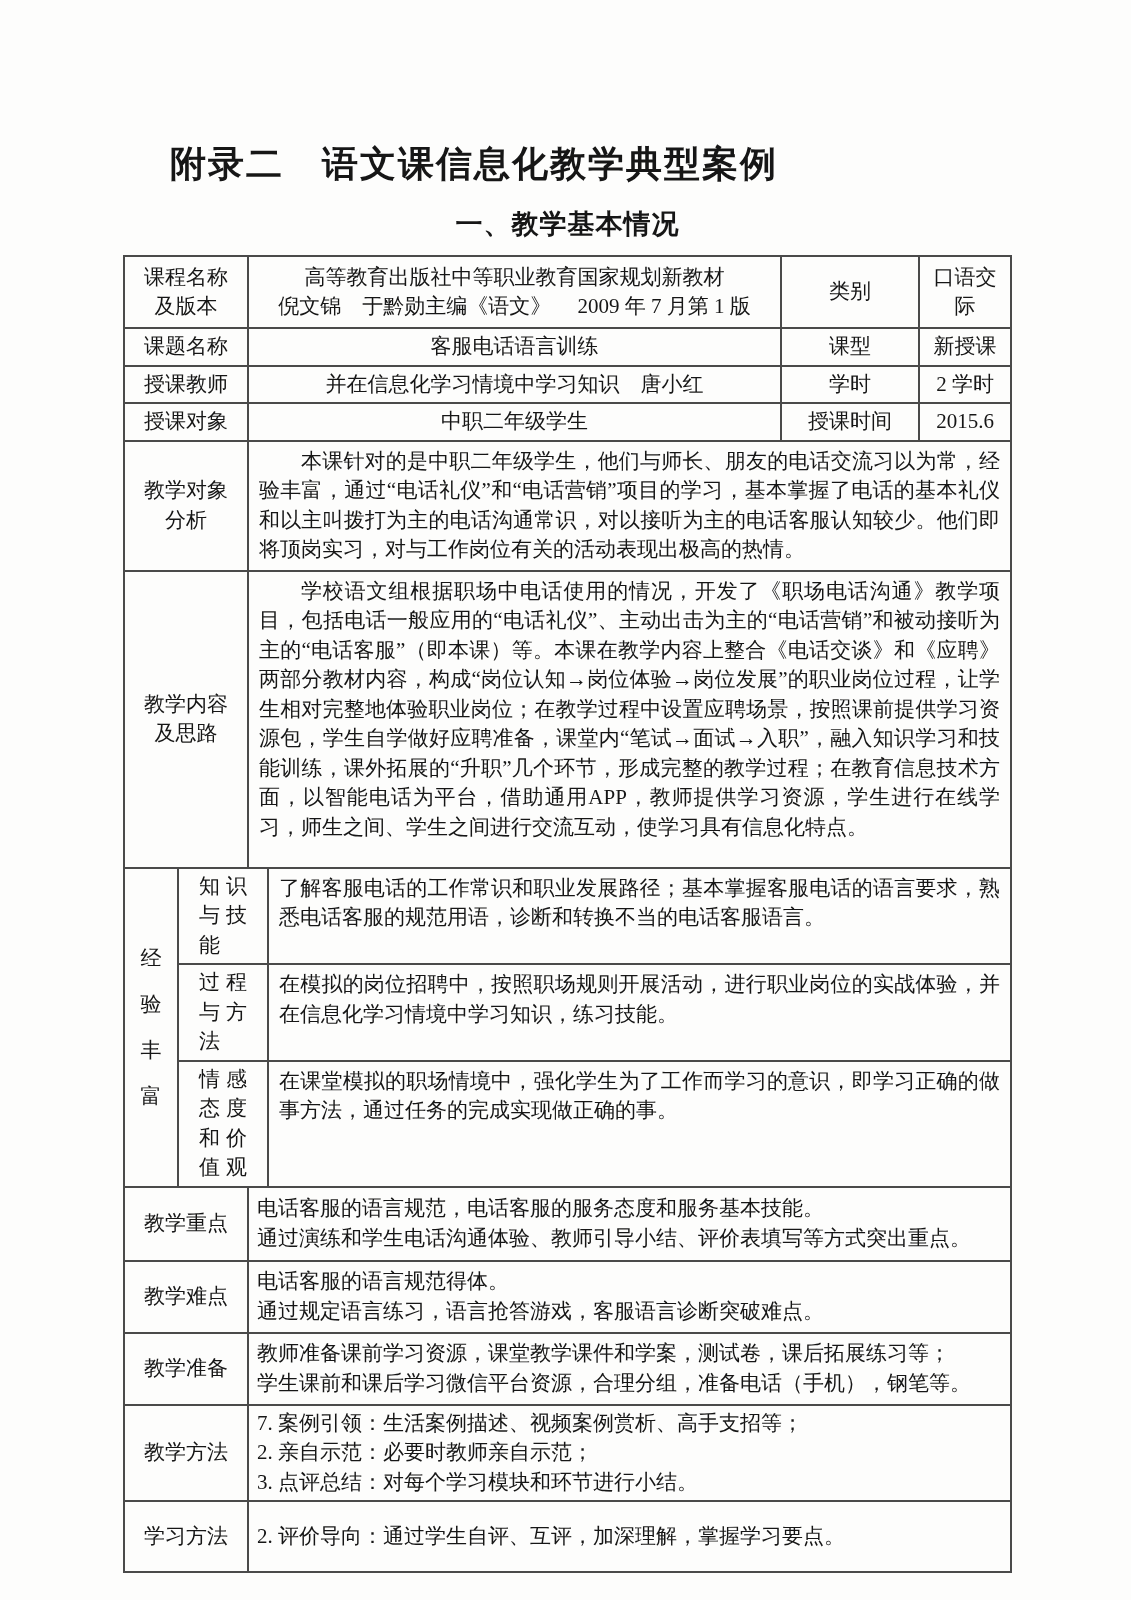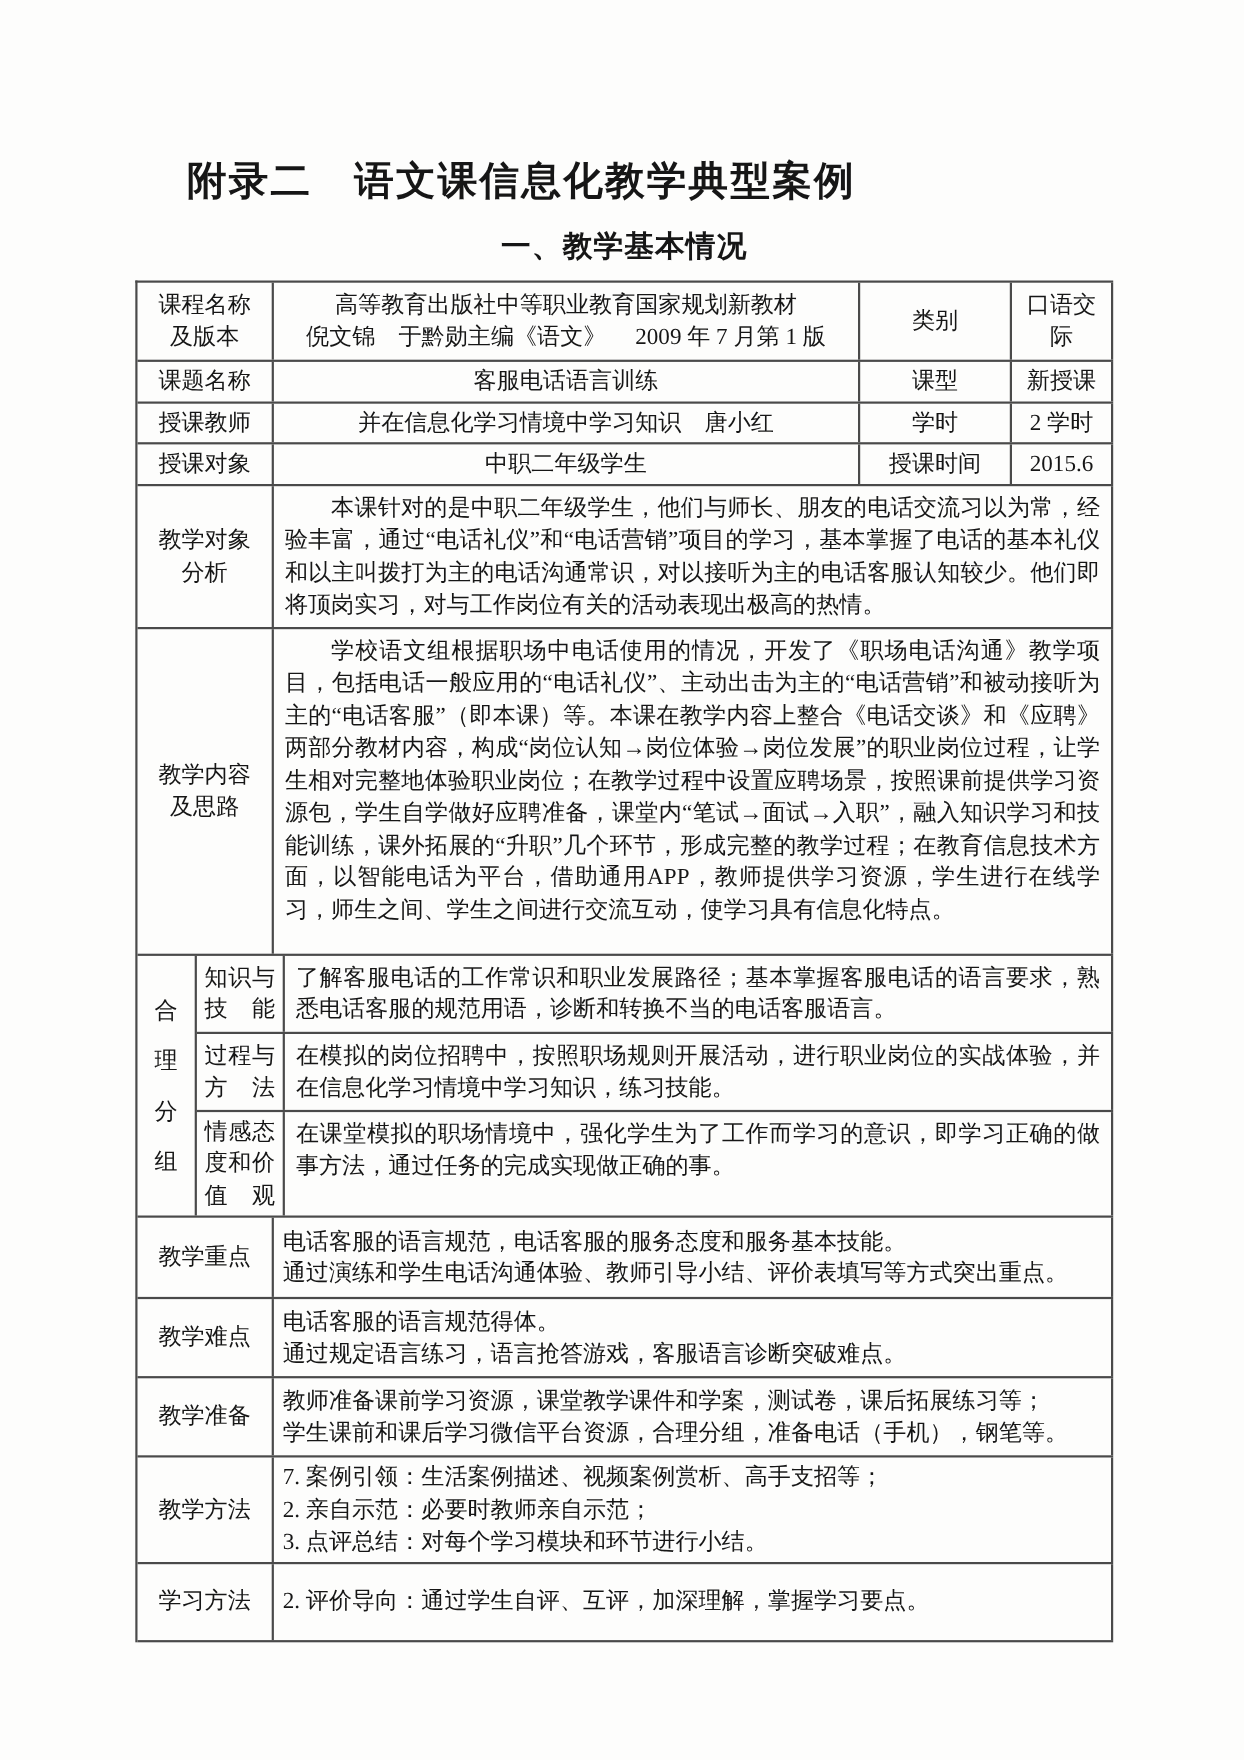--- a/index.html
+++ b/index.html
@@ -39,21 +39,21 @@
   .w-wide  { flex:1; }
   .h-a{min-height:72px}.h-b{min-height:31px}.h-c{min-height:32px}.h-d{min-height:30px}
   .h-e{min-height:118px}.h-f{min-height:297px}.h-g{min-height:207px}
   .h-h{min-height:74px}.h-i{min-height:72px}.h-j{min-height:72px}
   .h-k{min-height:89px}.h-l{min-height:71px}
   .w-obj1 { width:54px; flex:none; align-items:center; justify-content:center; padding:8px 2px; }
   .vert { width:1.05em; word-break:break-all; line-height:46px; text-align:center; }
   .obj-rows { flex:1; display:flex; flex-direction:column; }
   .subrow { display:flex; flex:1; border-bottom:2px solid var(--bc); align-items:stretch; }
   .subrow:last-child { border-bottom:none; }
-  .w-obj2 { width:80px; flex:none; padding:3px 7px; justify-content:center; }
+  .w-obj2 { width:90px; flex:none; padding:3px 20px; justify-content:center; }
   .spread { text-align:justify; text-align-last:justify; word-break:break-all; }
   .sr1{min-height:57px}.sr2{min-height:56px}
 </style>
 </head>
 <body>
 
 <div class="page">
 
   <div class="title">附录二　语文课信息化教学典型案例</div>
   <div class="subtitle">一、教学基本情况</div>
@@ -105,21 +105,21 @@
     <div class="row h-f">
       <div class="cell lab w-label">
         <div>教学内容</div>
         <div>及思路</div>
       </div>
       <div class="cell just ind w-wide">学校语文组根据职场中电话使用的情况，开发了《职场电话沟通》教学项目，包括电话一般应用的“电话礼仪”、主动出击为主的“电话营销”和被动接听为主的“电话客服”（即本课）等。本课在教学内容上整合《电话交谈》和《应聘》两部分教材内容，构成“岗位认知→岗位体验→岗位发展”的职业岗位过程，让学生相对完整地体验职业岗位；在教学过程中设置应聘场景，按照课前提供学习资源包，学生自学做好应聘准备，课堂内“笔试→面试→入职”，融入知识学习和技能训练，课外拓展的“升职”几个环节，形成完整的教学过程；在教育信息技术方面，以智能电话为平台，借助通用APP，教师提供学习资源，学生进行在线学习，师生之间、学生之间进行交流互动，使学习具有信息化特点。</div>
     </div>
 
     <div class="row h-g">
       <div class="cell w-obj1">
-        <div class="vert">合理分组</div>
+        <div class="vert">经验丰富</div>
       </div>
       <div class="obj-rows">
         <div class="subrow sr1">
           <div class="cell w-obj2 spread">知识与技能</div>
           <div class="cell just w-wide">了解客服电话的工作常识和职业发展路径；基本掌握客服电话的语言要求，熟悉电话客服的规范用语，诊断和转换不当的电话客服语言。</div>
         </div>
         <div class="subrow sr2">
           <div class="cell w-obj2 spread">过程与方法</div>
           <div class="cell just w-wide">在模拟的岗位招聘中，按照职场规则开展活动，进行职业岗位的实战体验，并在信息化学习情境中学习知识，练习技能。</div>
         </div>

